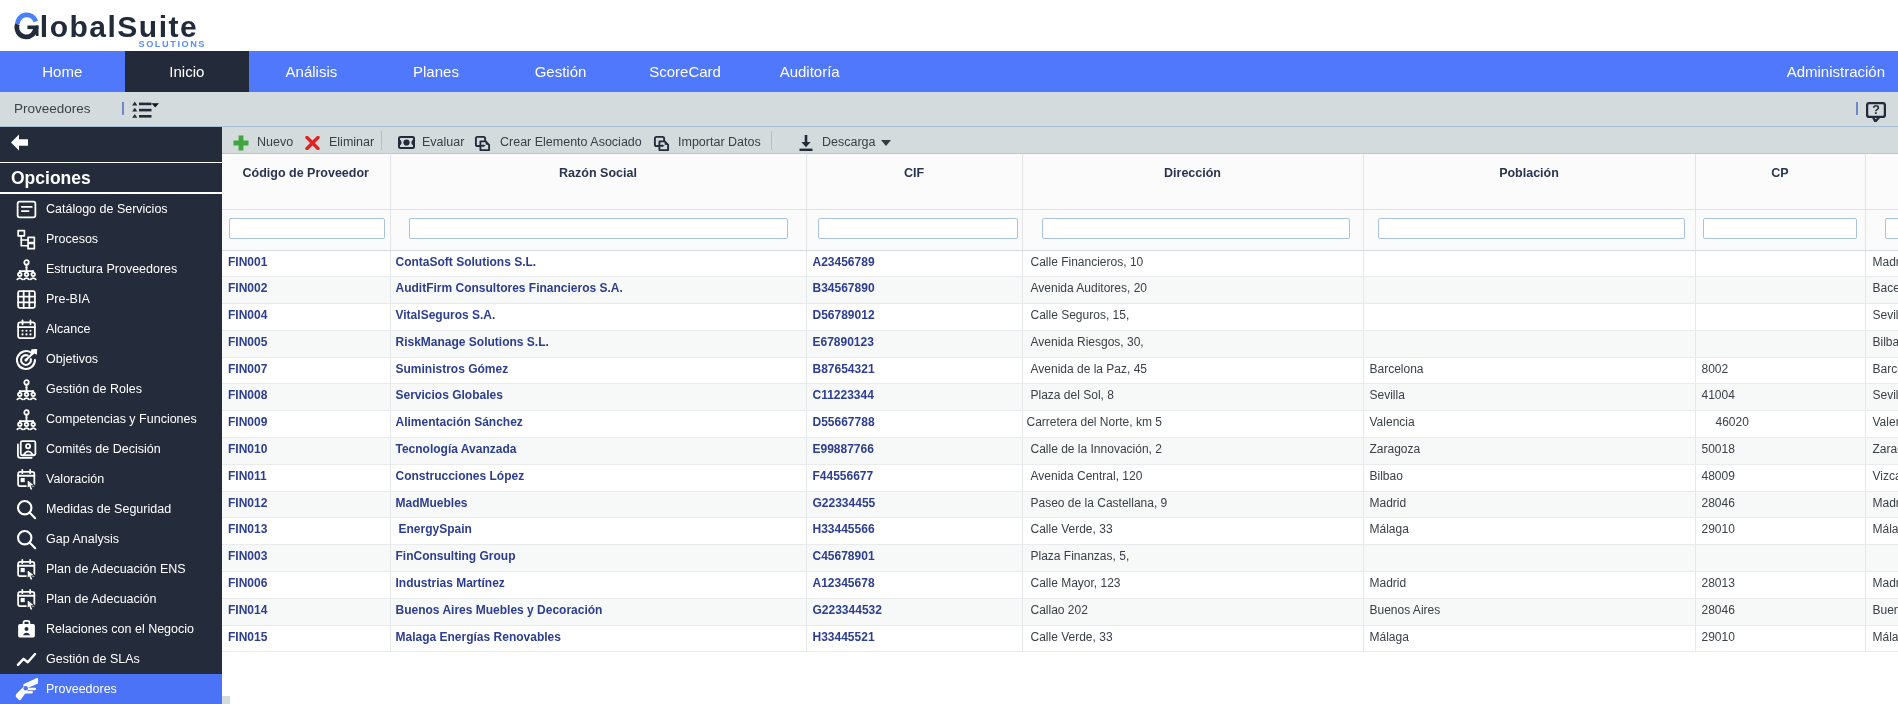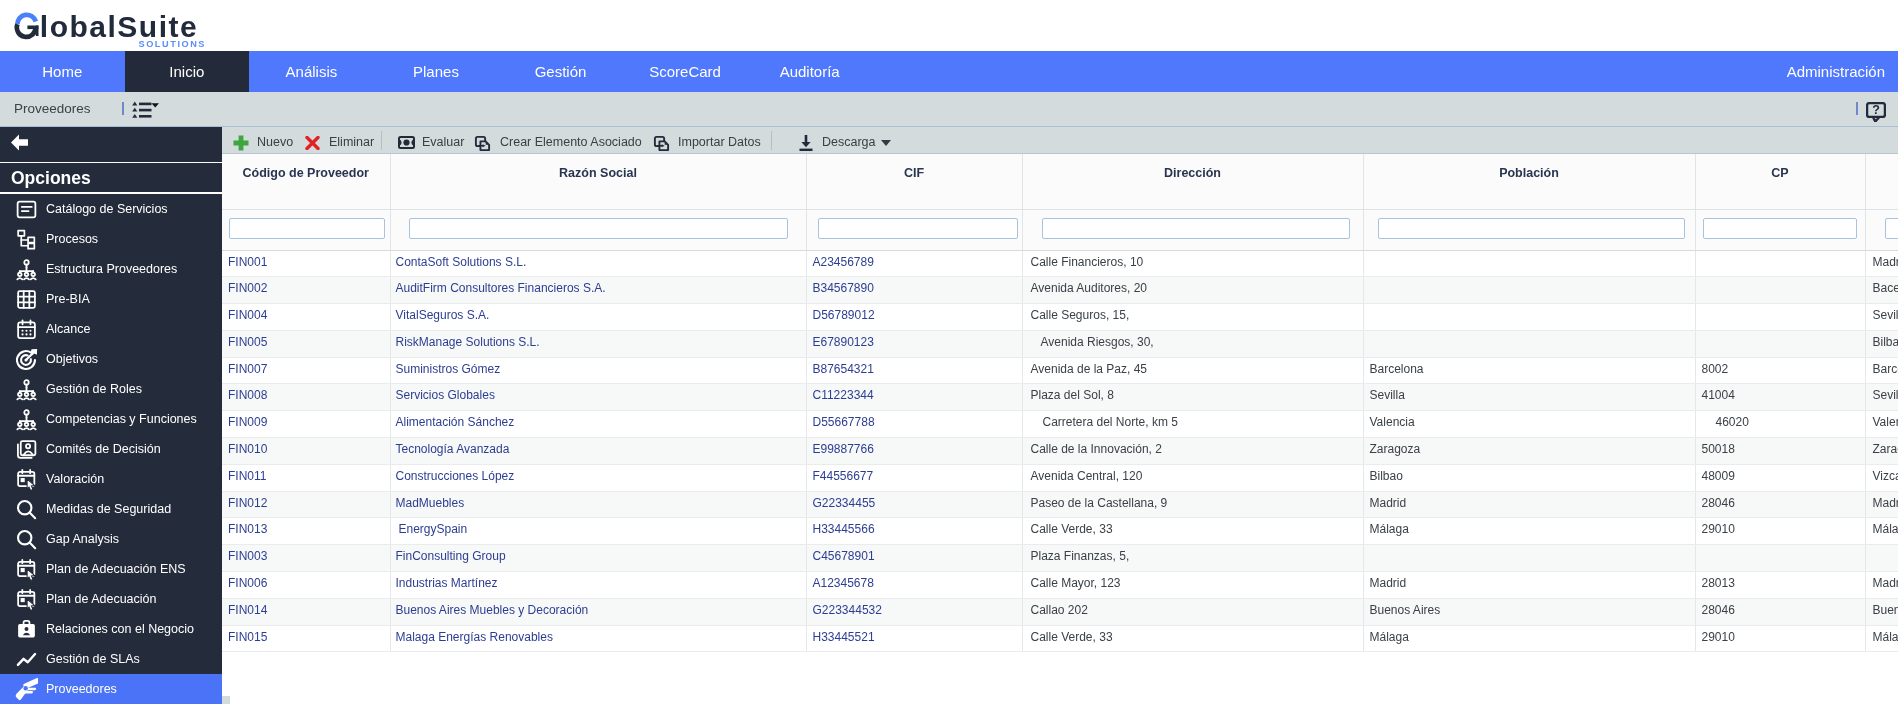--- a/index.html
+++ b/index.html
@@ -28,21 +28,21 @@
 .toolbar span{position:absolute;top:1px;line-height:28px;font-size:12.5px;color:#3a4046;white-space:nowrap}
 .tb-div{position:absolute;top:4px;width:1px;height:19px;background:#b5bfc3}
 
 .grid{position:absolute;left:222px;top:153px;width:1676px;height:520px;overflow:hidden;border-top:1px solid #b7c6d2;background:#fff}
 table{border-collapse:collapse;table-layout:fixed;width:1843px}
 th{height:55px;vertical-align:top;padding-top:12px;font-size:12.5px;font-weight:bold;color:#2a3450;background:#fbfbfb;border-right:1px solid #e2e5e7;border-bottom:1px solid #dde2e5;text-align:center}
 td.f{height:41px;vertical-align:top;background:#fbfbfb;border-right:1px solid #e2e5e7;border-bottom:1px solid #d4dadd}
 td.f input{display:block;height:21px;margin-top:8px;border:1px solid #a8c3dd;border-radius:2px;background:#fff;outline:none}
 tbody td{height:26.8px;vertical-align:top;line-height:22px;font-size:12px;color:#3a4148;border-right:1px solid #e5e8ea;border-bottom:1px solid #e9ebec;white-space:nowrap;overflow:hidden}
 tbody tr.e td{background:#f7f8f8}
-tbody td.b{font-weight:normal;color:#2c3e92}
+tbody td.b{font-weight:bold;color:#2c3e92}
 </style>
 </head>
 <body>
 
 <svg class="abs" style="left:14px;top:8px" width="220" height="44" viewBox="0 0 220 44">
   <path d="M3.4,16.3 A9.4,9.4 0 0 1 21.8,13.5" fill="none" stroke="#4a80fa" stroke-width="4.7"></path>
   <path d="M3.4,16.3 A9.4,9.4 0 1 0 21.63,19.51" fill="none" stroke="#222b3c" stroke-width="4.7"></path>
   <rect x="13.4" y="17.5" width="11" height="3.6" fill="#222b3c"></rect>
   <rect x="21.9" y="17.5" width="2.6" height="10.5" fill="#222b3c"></rect>
   <text x="25.8" y="28.6" font-size="30" font-weight="bold" fill="#222b3c" letter-spacing="1.5">lobalSuite</text>
@@ -424,21 +424,21 @@
           <td class="b" style="padding-left:6px">D56789012</td>
           <td style="padding-left:8px">Calle Seguros, 15,</td>
           <td style="padding-left:6px"></td>
           <td style="padding-left:6px"></td>
           <td style="padding-left:7px">Seville</td>
         </tr>
 <tr class="e">
           <td class="b" style="padding-left:6px">FIN005</td>
           <td class="b" style="padding-left:5px">RiskManage Solutions S.L.</td>
           <td class="b" style="padding-left:6px">E67890123</td>
-          <td style="padding-left:18px">Avenida Riesgos, 30,</td>
+          <td style="padding-left:8px">Avenida Riesgos, 30,</td>
           <td style="padding-left:6px"></td>
           <td style="padding-left:6px"></td>
           <td style="padding-left:7px">Bilbao</td>
         </tr>
 <tr>
           <td class="b" style="padding-left:6px">FIN007</td>
           <td class="b" style="padding-left:5px">Suministros Gómez</td>
           <td class="b" style="padding-left:6px">B87654321</td>
           <td style="padding-left:8px">Avenida de la Paz, 45</td>
           <td style="padding-left:6px">Barcelona</td>
@@ -451,21 +451,21 @@
           <td class="b" style="padding-left:6px">C11223344</td>
           <td style="padding-left:8px">Plaza del Sol, 8</td>
           <td style="padding-left:6px">Sevilla</td>
           <td style="padding-left:6px">41004</td>
           <td style="padding-left:7px">Sevilla</td>
         </tr>
 <tr>
           <td class="b" style="padding-left:6px">FIN009</td>
           <td class="b" style="padding-left:5px">Alimentación Sánchez</td>
           <td class="b" style="padding-left:6px">D55667788</td>
-          <td style="padding-left:20px">Carretera del Norte, km 5</td>
+          <td style="padding-left:4px">Carretera del Norte, km 5</td>
           <td style="padding-left:6px">Valencia</td>
           <td style="padding-left:20px">46020</td>
           <td style="padding-left:7px">Valencia</td>
         </tr>
 <tr class="e">
           <td class="b" style="padding-left:6px">FIN010</td>
           <td class="b" style="padding-left:5px">Tecnología Avanzada</td>
           <td class="b" style="padding-left:6px">E99887766</td>
           <td style="padding-left:8px">Calle de la Innovación, 2</td>
           <td style="padding-left:6px">Zaragoza</td>

